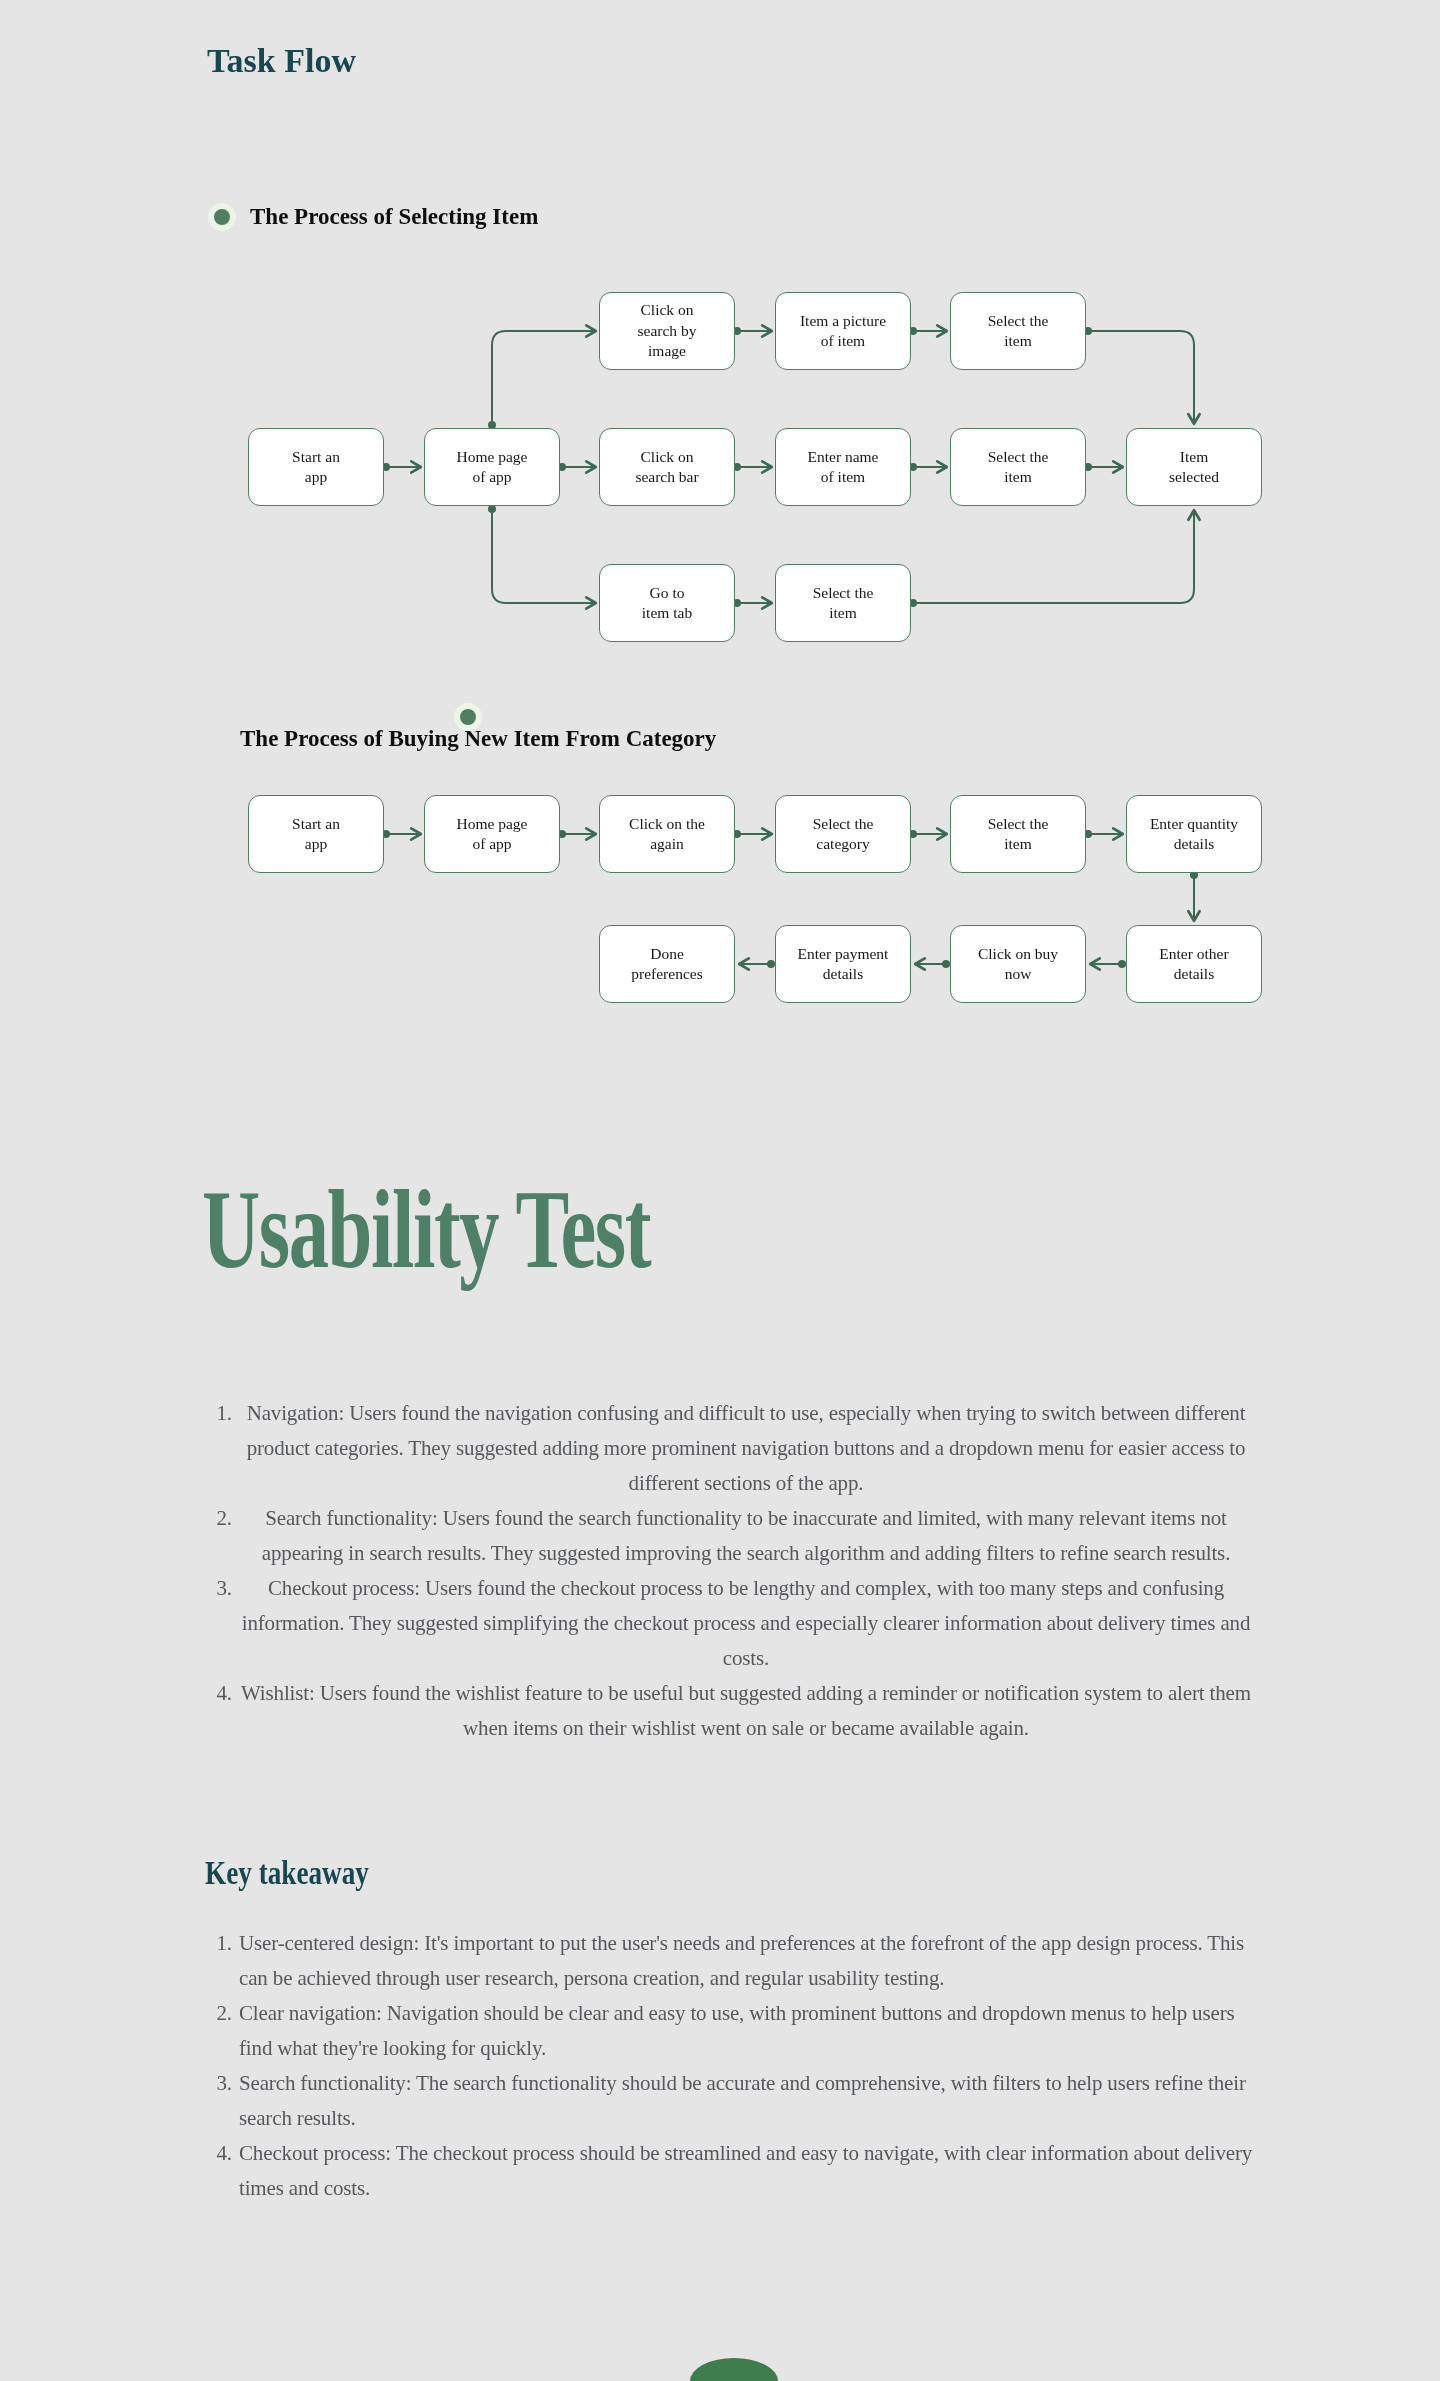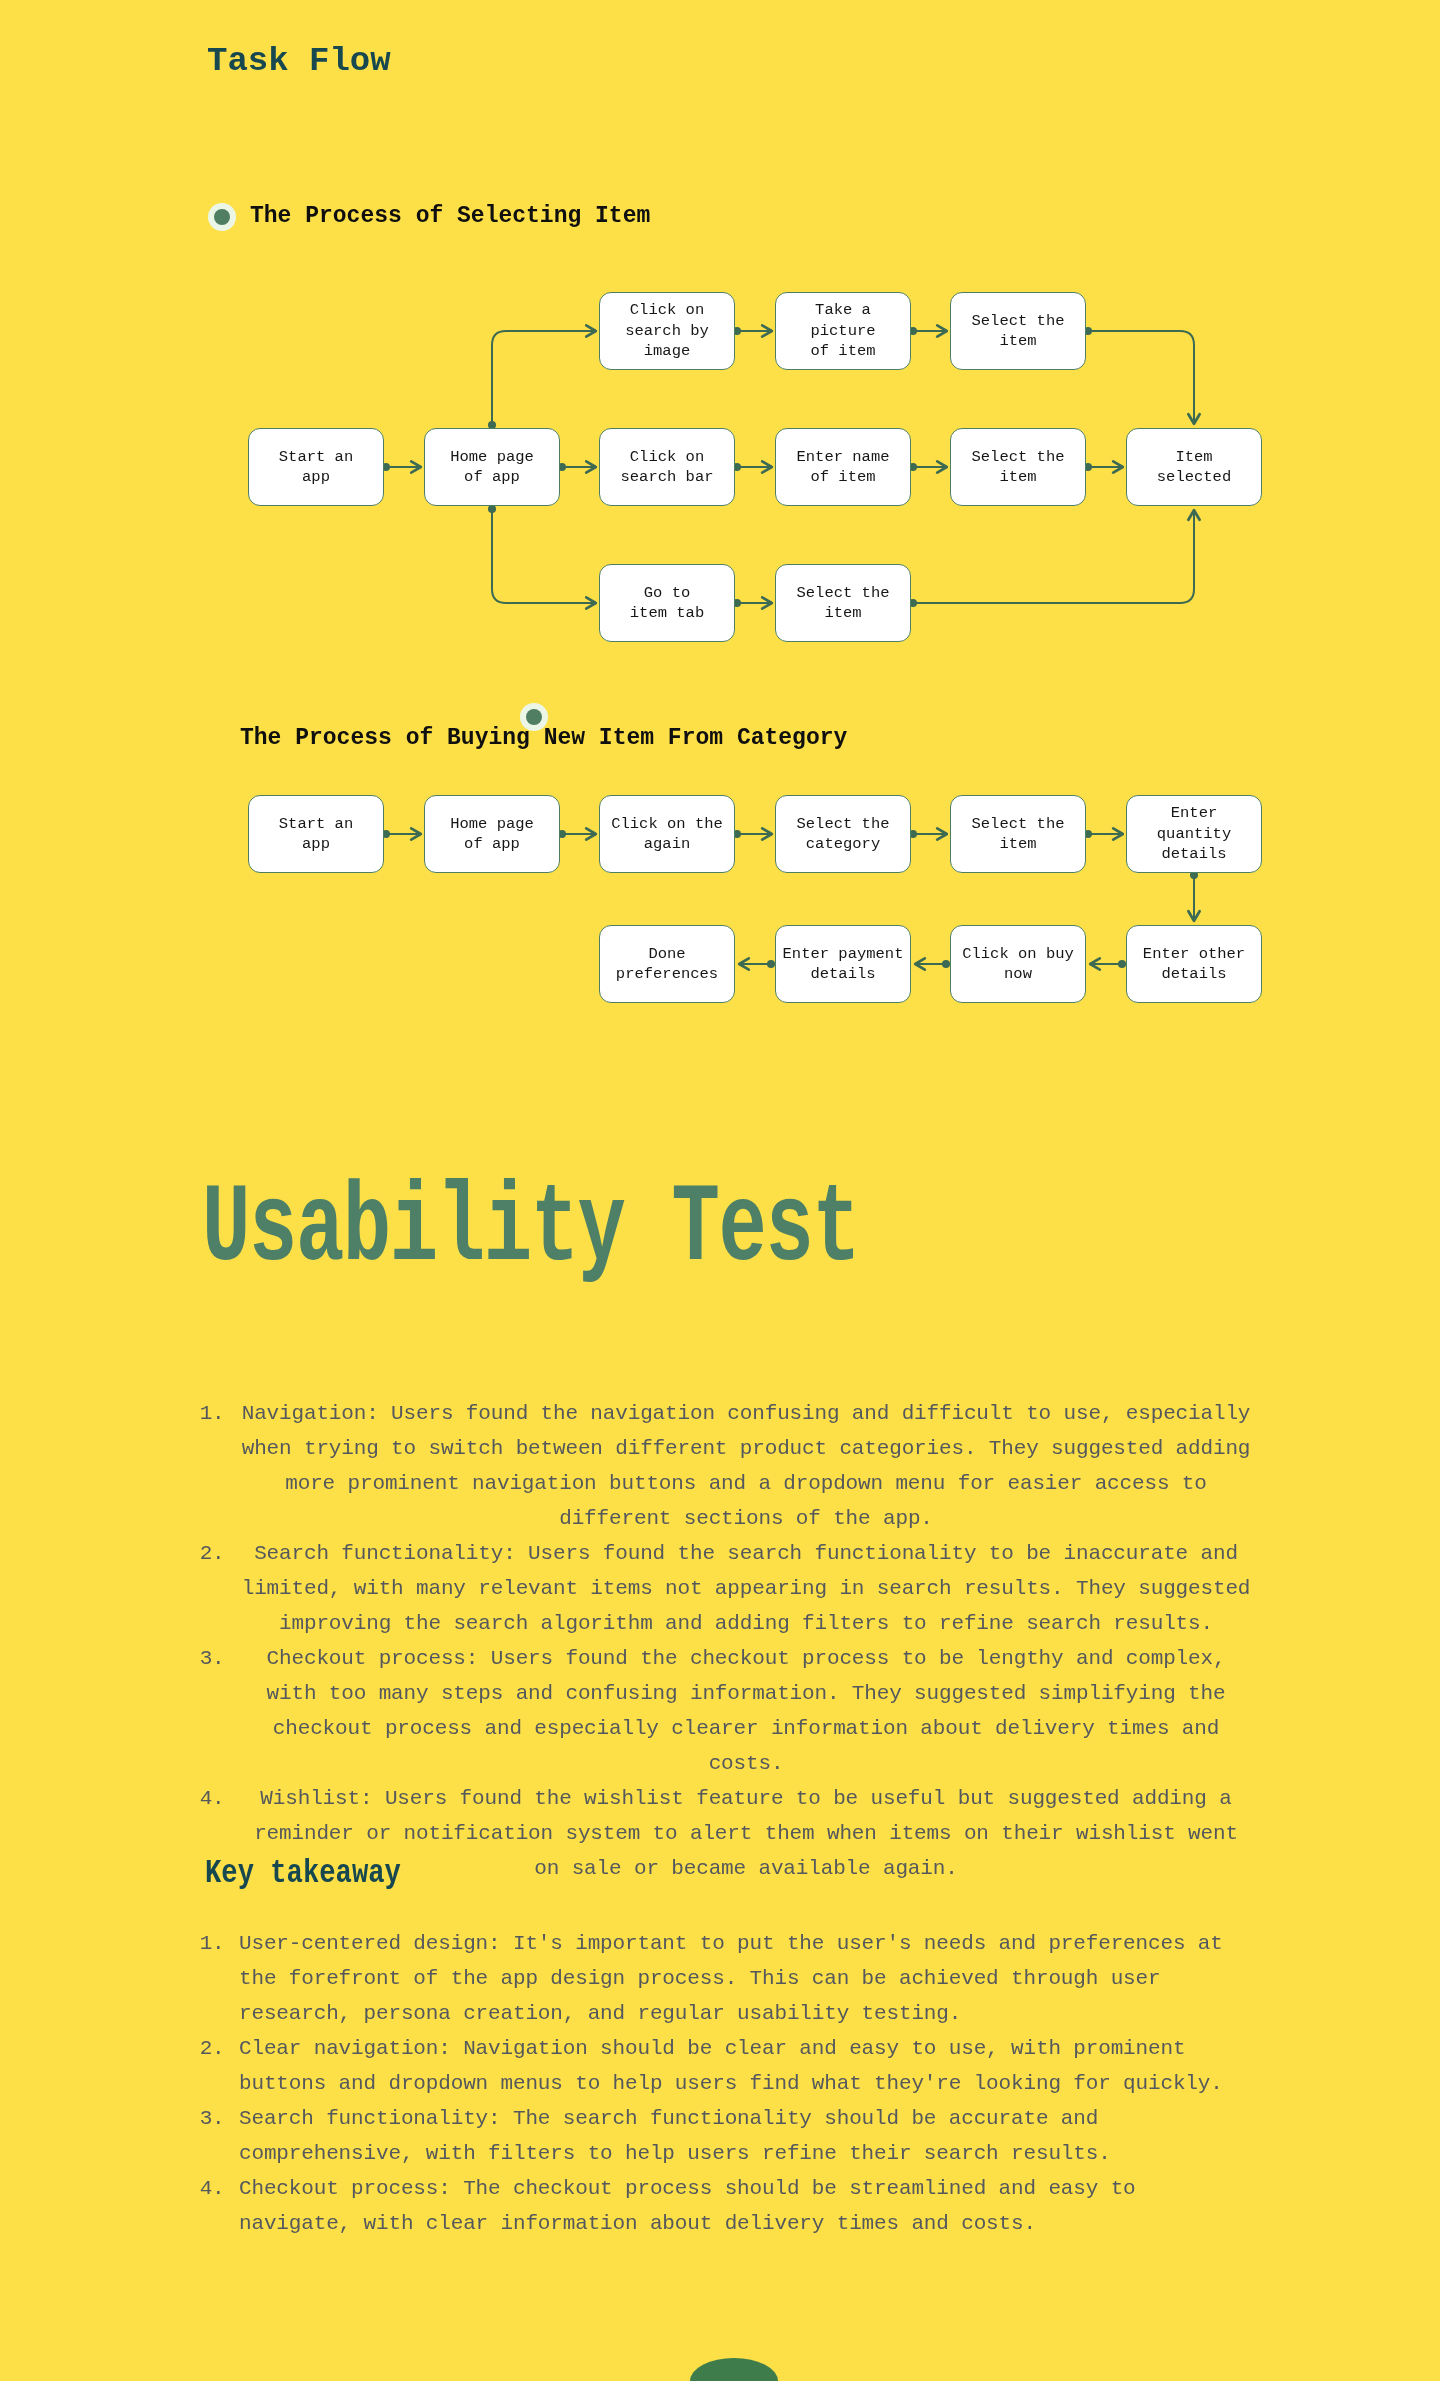--- a/index.html
+++ b/index.html
@@ -1,17 +1,17 @@
 <!DOCTYPE html>
 <html><head>
 <meta charset="utf-8">
 <style>
   html,body{margin:0;padding:0;background:#ffffff;}
-  .page{position:relative;width:1440px;height:2381px;background:#fde047;overflow:hidden;
-        font-family:Liberation Mono, monospace;}
+  .page{position:relative;width:1440px;height:2381px;background:#e5e5e5;overflow:hidden;
+        font-family:Liberation Serif, serif;}
   .h-teal{position:absolute;color:#174850;font-weight:bold;margin:0;line-height:1;}
   #task-flow-heading{left:207px;top:44px;font-size:34px;letter-spacing:0;}
   #key-takeaway-heading{left:205px;top:1856px;font-size:34px;transform:scaleX(.8);transform-origin:left top;letter-spacing:0;}
   .flow-title-row{position:absolute;display:flex;align-items:center;}
   #flow1-title-row{left:214px;top:203px;}
   #flow2-title-row{left:220px;top:709px;flex-direction:column;}
   .bullet{width:16px;height:16px;border-radius:50%;background:#4f7e63;box-shadow:0 0 0 6px #ecf6e7;flex:0 0 auto;}
   .flow-title{margin:0 0 0 20px;font-size:23px;font-weight:bold;color:#0f0f0f;line-height:1.2;}
   .node{position:absolute;width:136px;height:78px;box-sizing:border-box;border:1.6px solid #4f7f63;
         border-radius:12px;background:#fff;display:flex;align-items:center;justify-content:center;
@@ -76,21 +76,21 @@
       <path d="M1194,875 V920"></path>
       <path d="M1122,964 H1091"></path>
       <path d="M946,964 H916"></path>
       <path d="M771,964 H740"></path>
     </g>
   </svg>
 
   <div class="node" style="left:599px;top:292px">Click on
 search by
 image</div>
-  <div class="node" style="left:775px;top:292px">Take a picture
+  <div class="node" style="left:775px;top:292px">Item a picture
 of item</div>
   <div class="node" style="left:950px;top:292px">Select the
 item</div>
 
   <div class="node" style="left:248px;top:428px">Start an
 app</div>
   <div class="node" style="left:424px;top:428px">Home page
 of app</div>
   <div class="node" style="left:599px;top:428px">Click on
 search bar</div>

